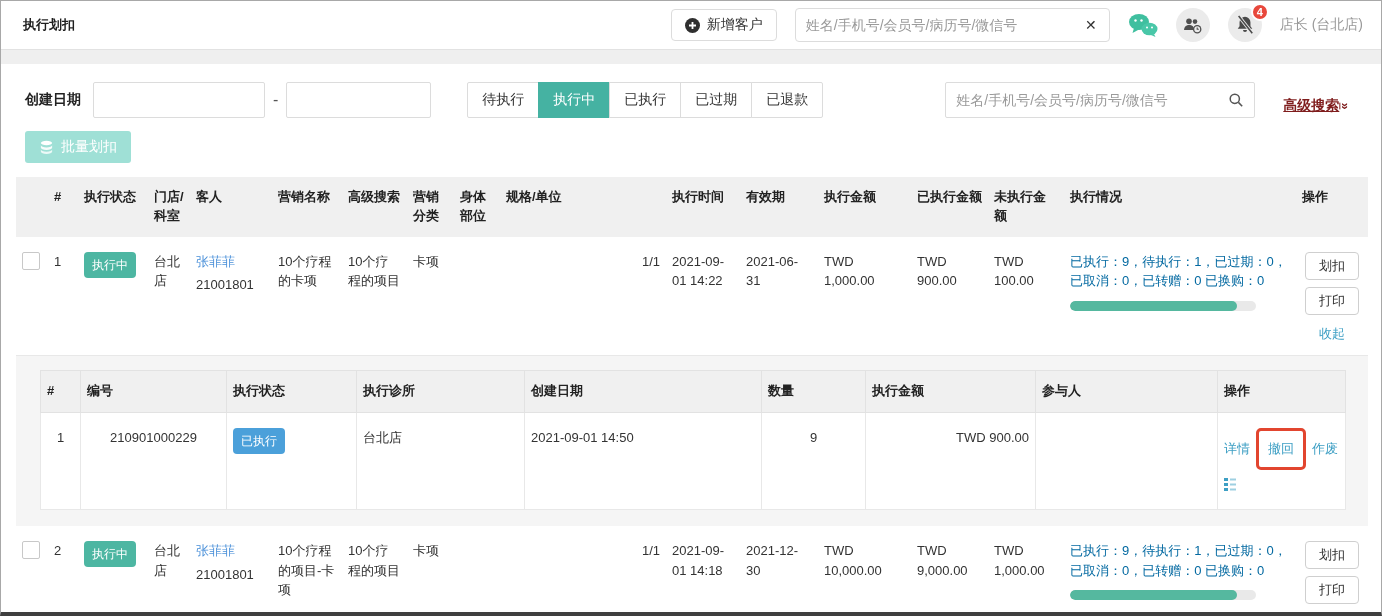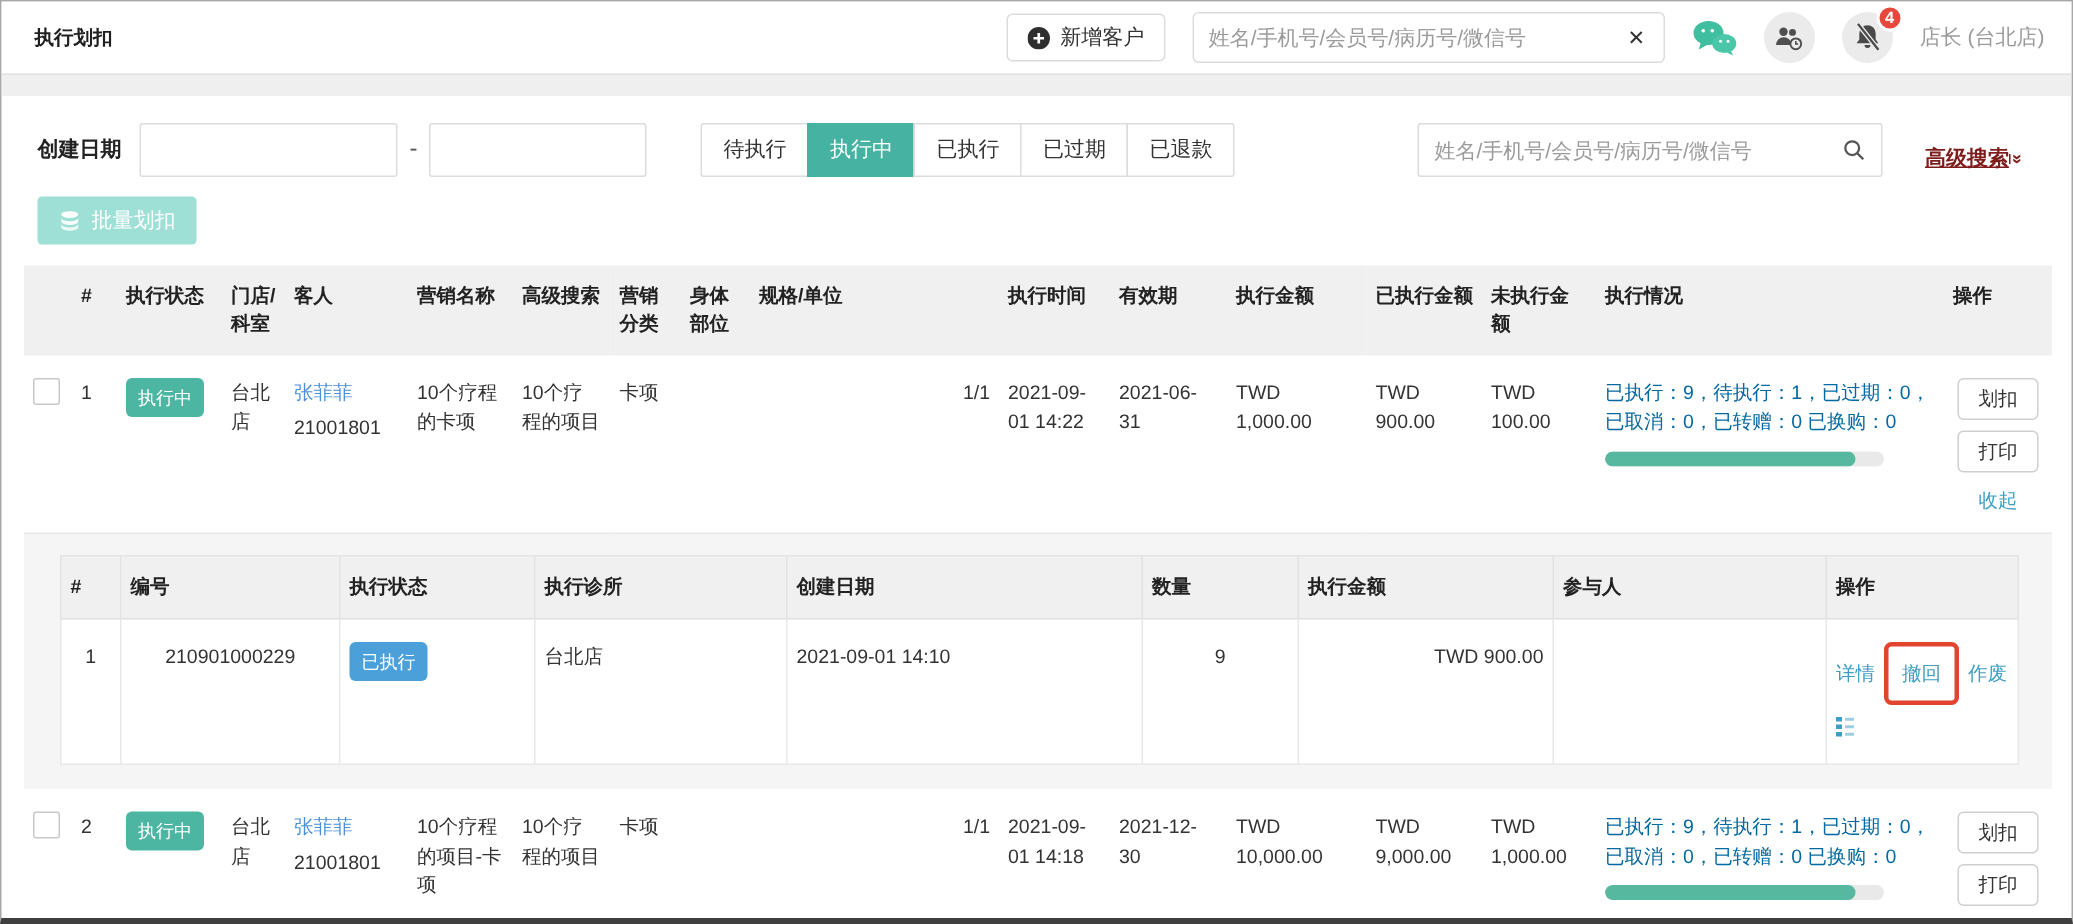--- a/index.html
+++ b/index.html
@@ -288,21 +288,21 @@
                   <th>参与人</th>
                   <th>操作</th>
                 </tr>
               </thead>
               <tbody>
                 <tr>
                   <td class="c">1</td>
                   <td class="c">210901000229</td>
                   <td><span class="status-badge blue">已执行</span></td>
                   <td>台北店</td>
-                  <td>2021-09-01 14:10</td>
+                  <td>2021-09-01 14:50</td>
                   <td class="c">9</td>
                   <td class="r">TWD 900.00</td>
                   <td></td>
                   <td>
                     <div class="sub-ops">
                       <span class="sub-link">详情</span>
                       <span class="highlight-box">
                         <span class="sub-link">撤回</span>
                       </span>
                       <span class="sub-link">作废</span>

